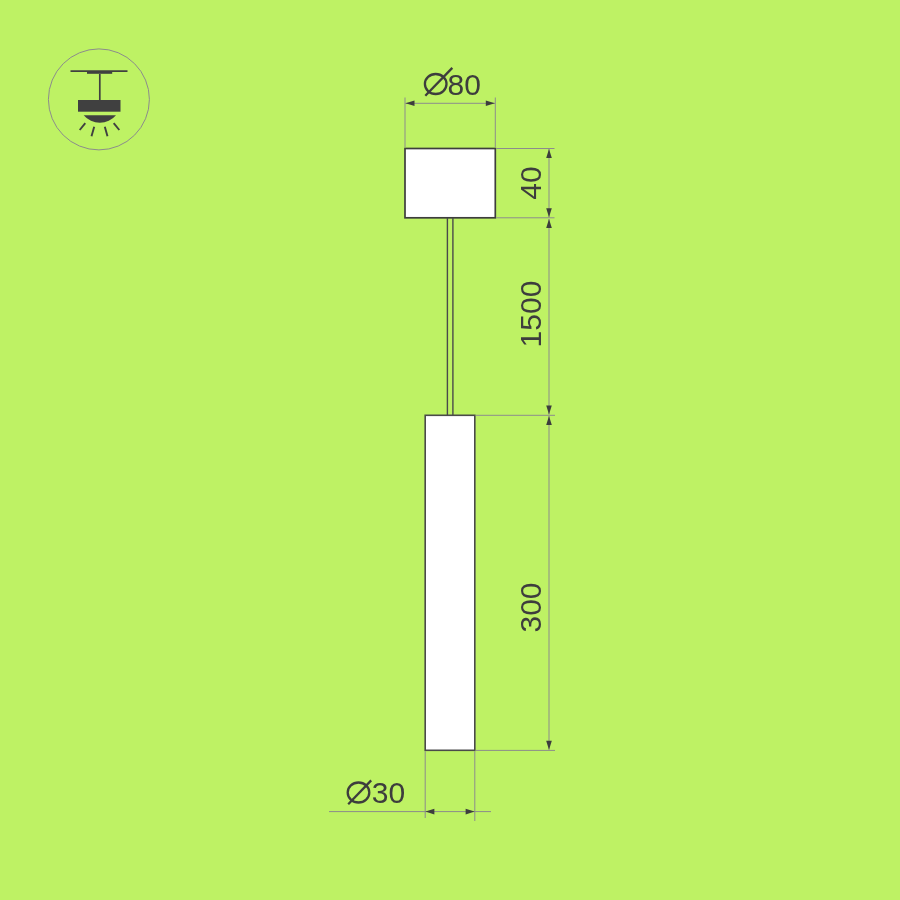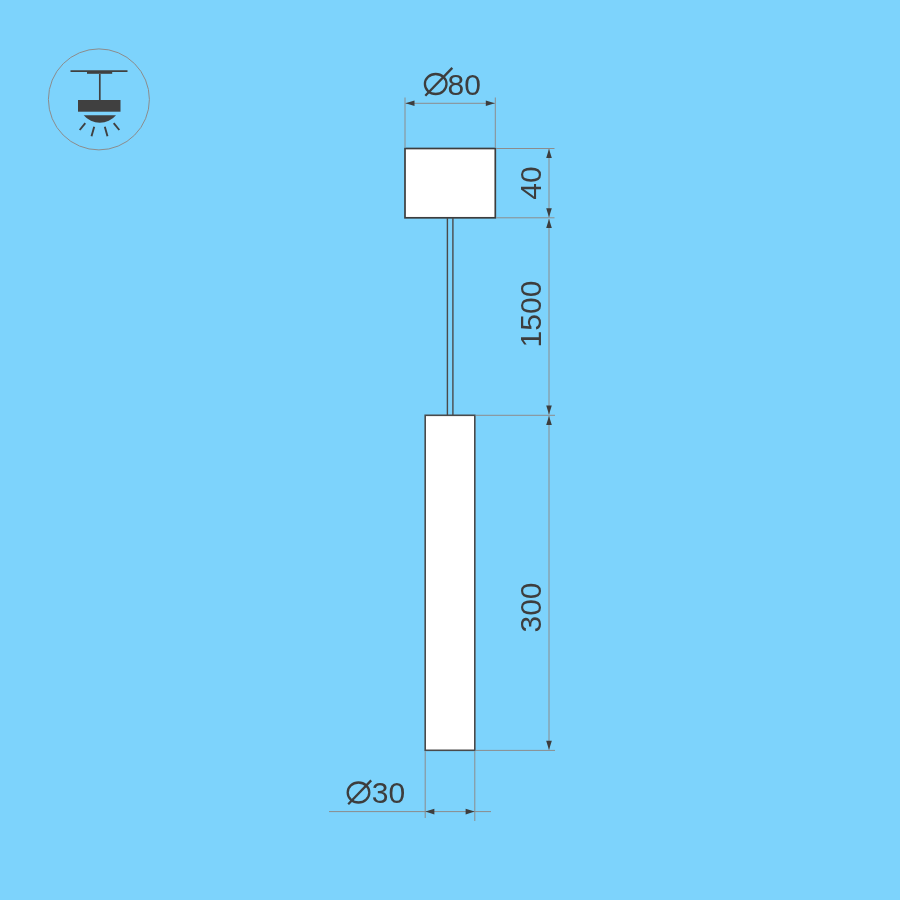--- a/index.html
+++ b/index.html
@@ -1,16 +1,16 @@
 <!DOCTYPE html>
 <html><head>
 <meta charset="utf-8">
 <style>
   html,body{margin:0;padding:0;background:#ffffff;}
-  .page{position:relative;width:900px;height:900px;background:#7dd3fc;overflow:hidden;}
+  .page{position:relative;width:900px;height:900px;background:#bef264;overflow:hidden;}
   svg{position:absolute;left:0;top:0;}
   text{font-family:"Liberation Sans",sans-serif;fill:#3d3d3d;}
 </style>
 </head>
 <body>
 <div class="page">
 <svg width="900" height="900" viewBox="0 0 900 900">
 
   <circle cx="98.9" cy="99.4" r="50.5" fill="none" stroke="#8c8c8c" stroke-width="1"></circle>
 

